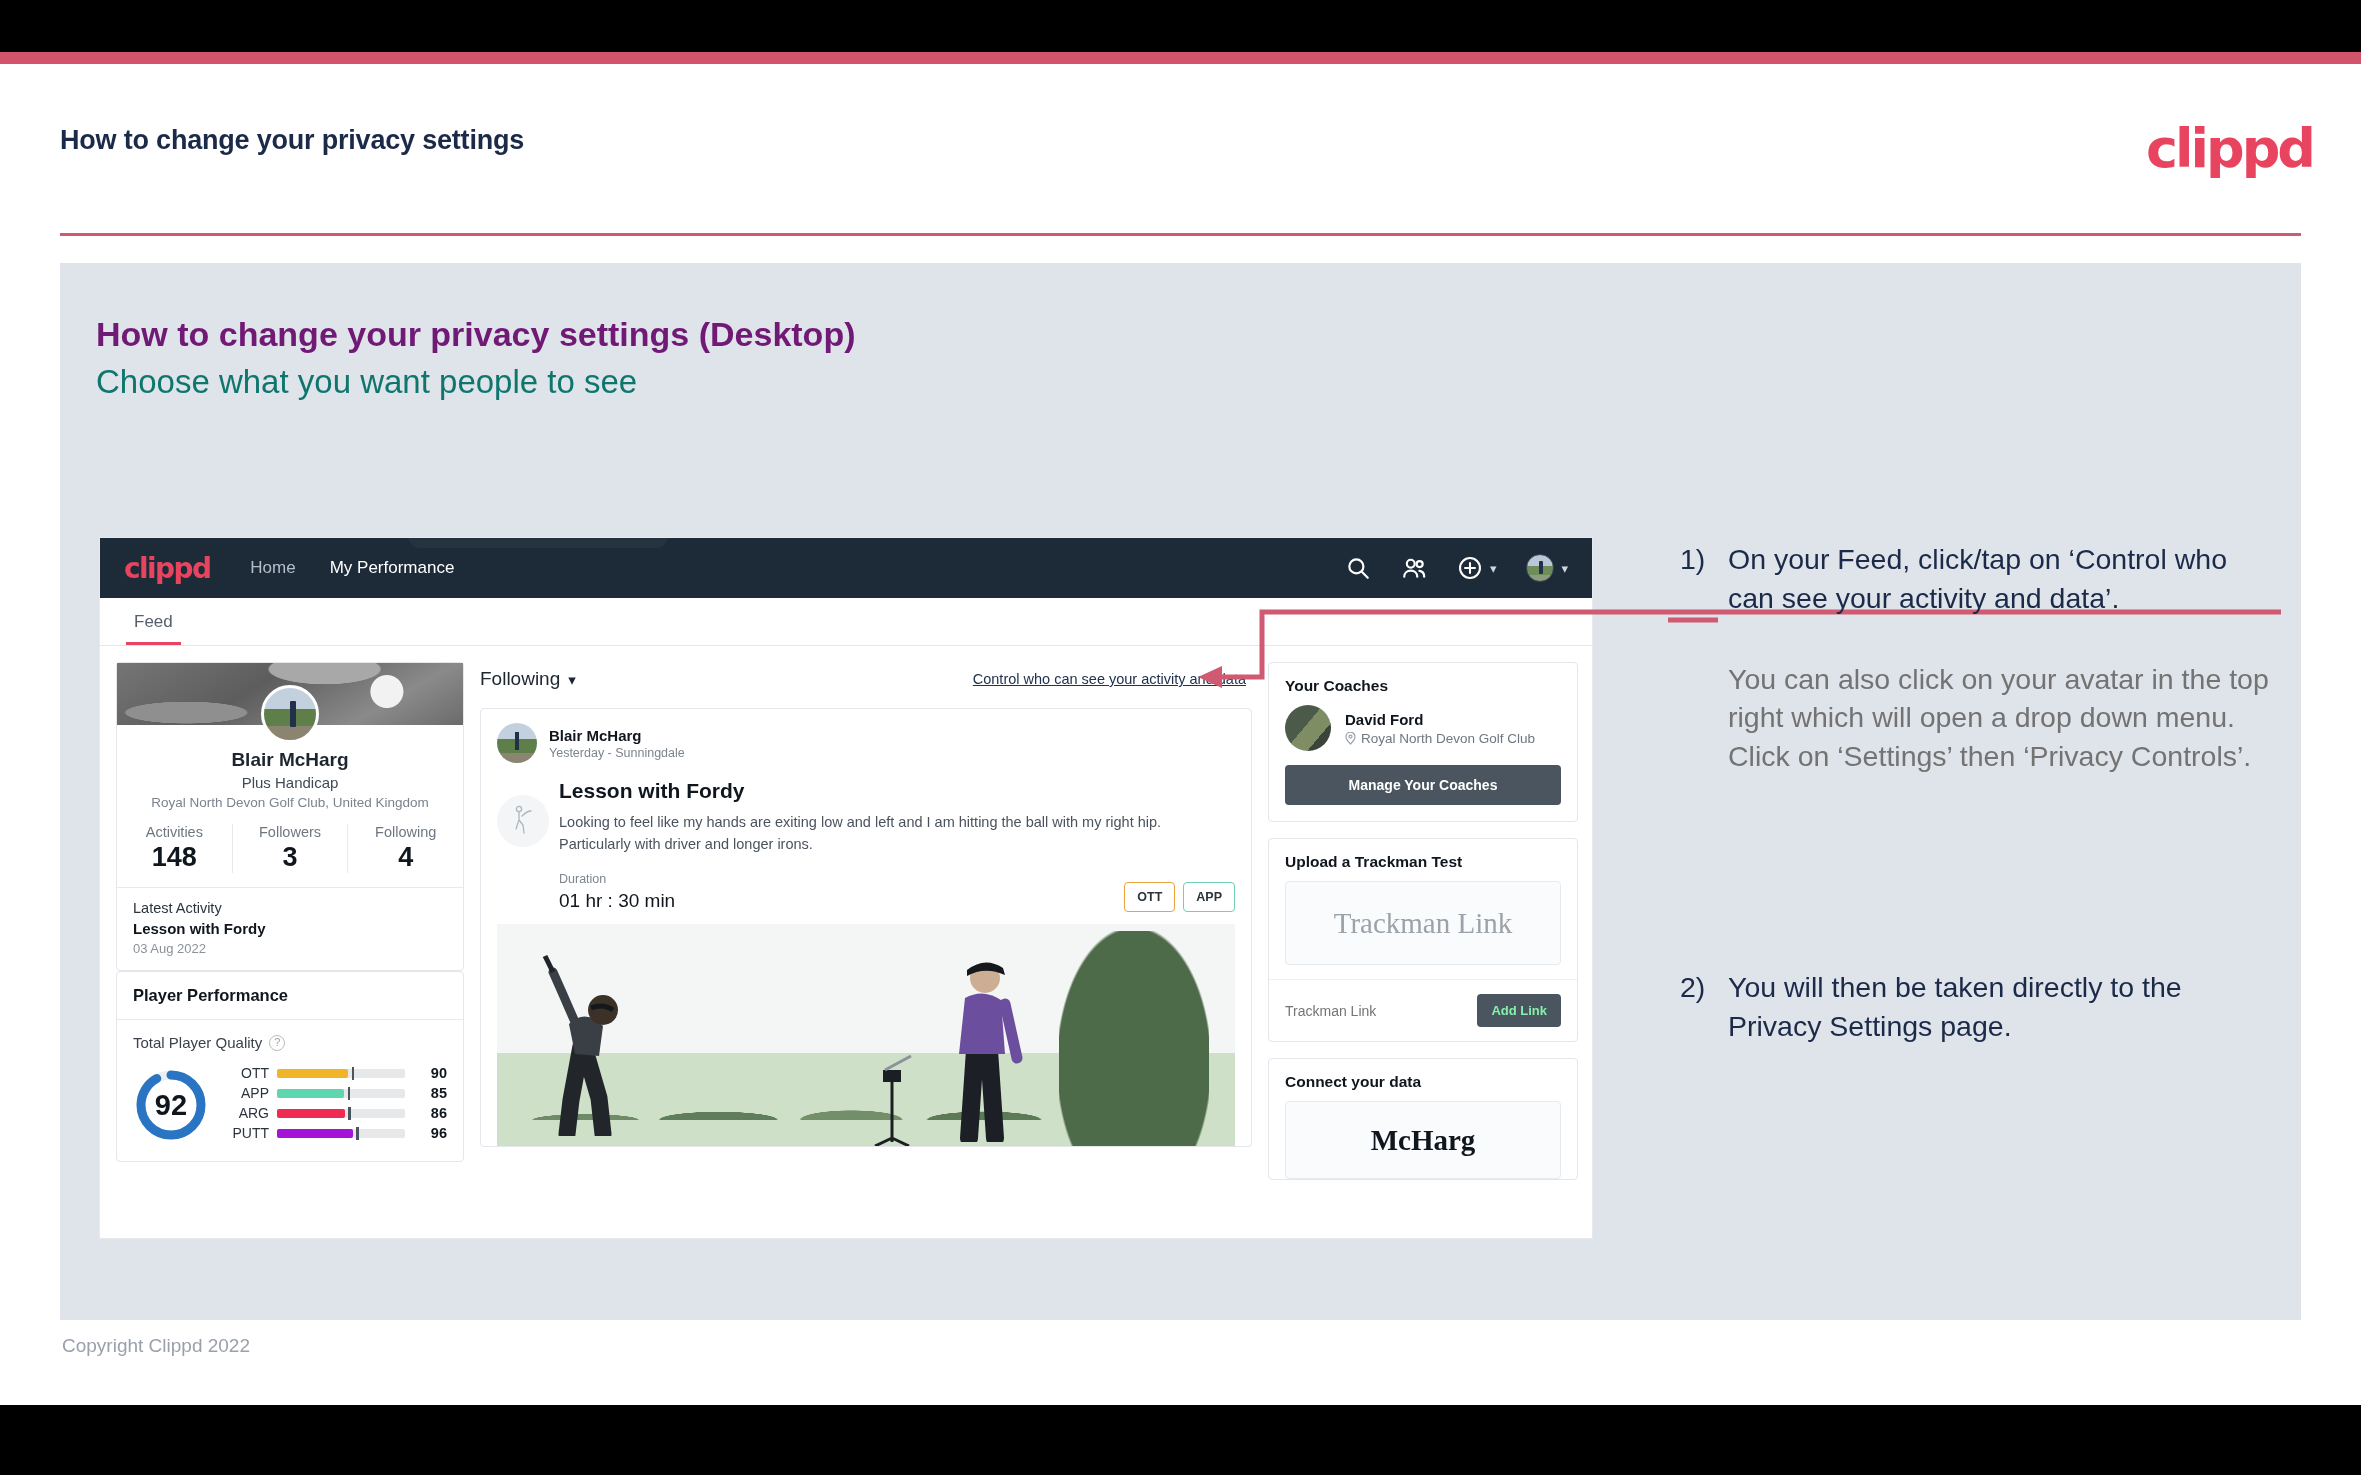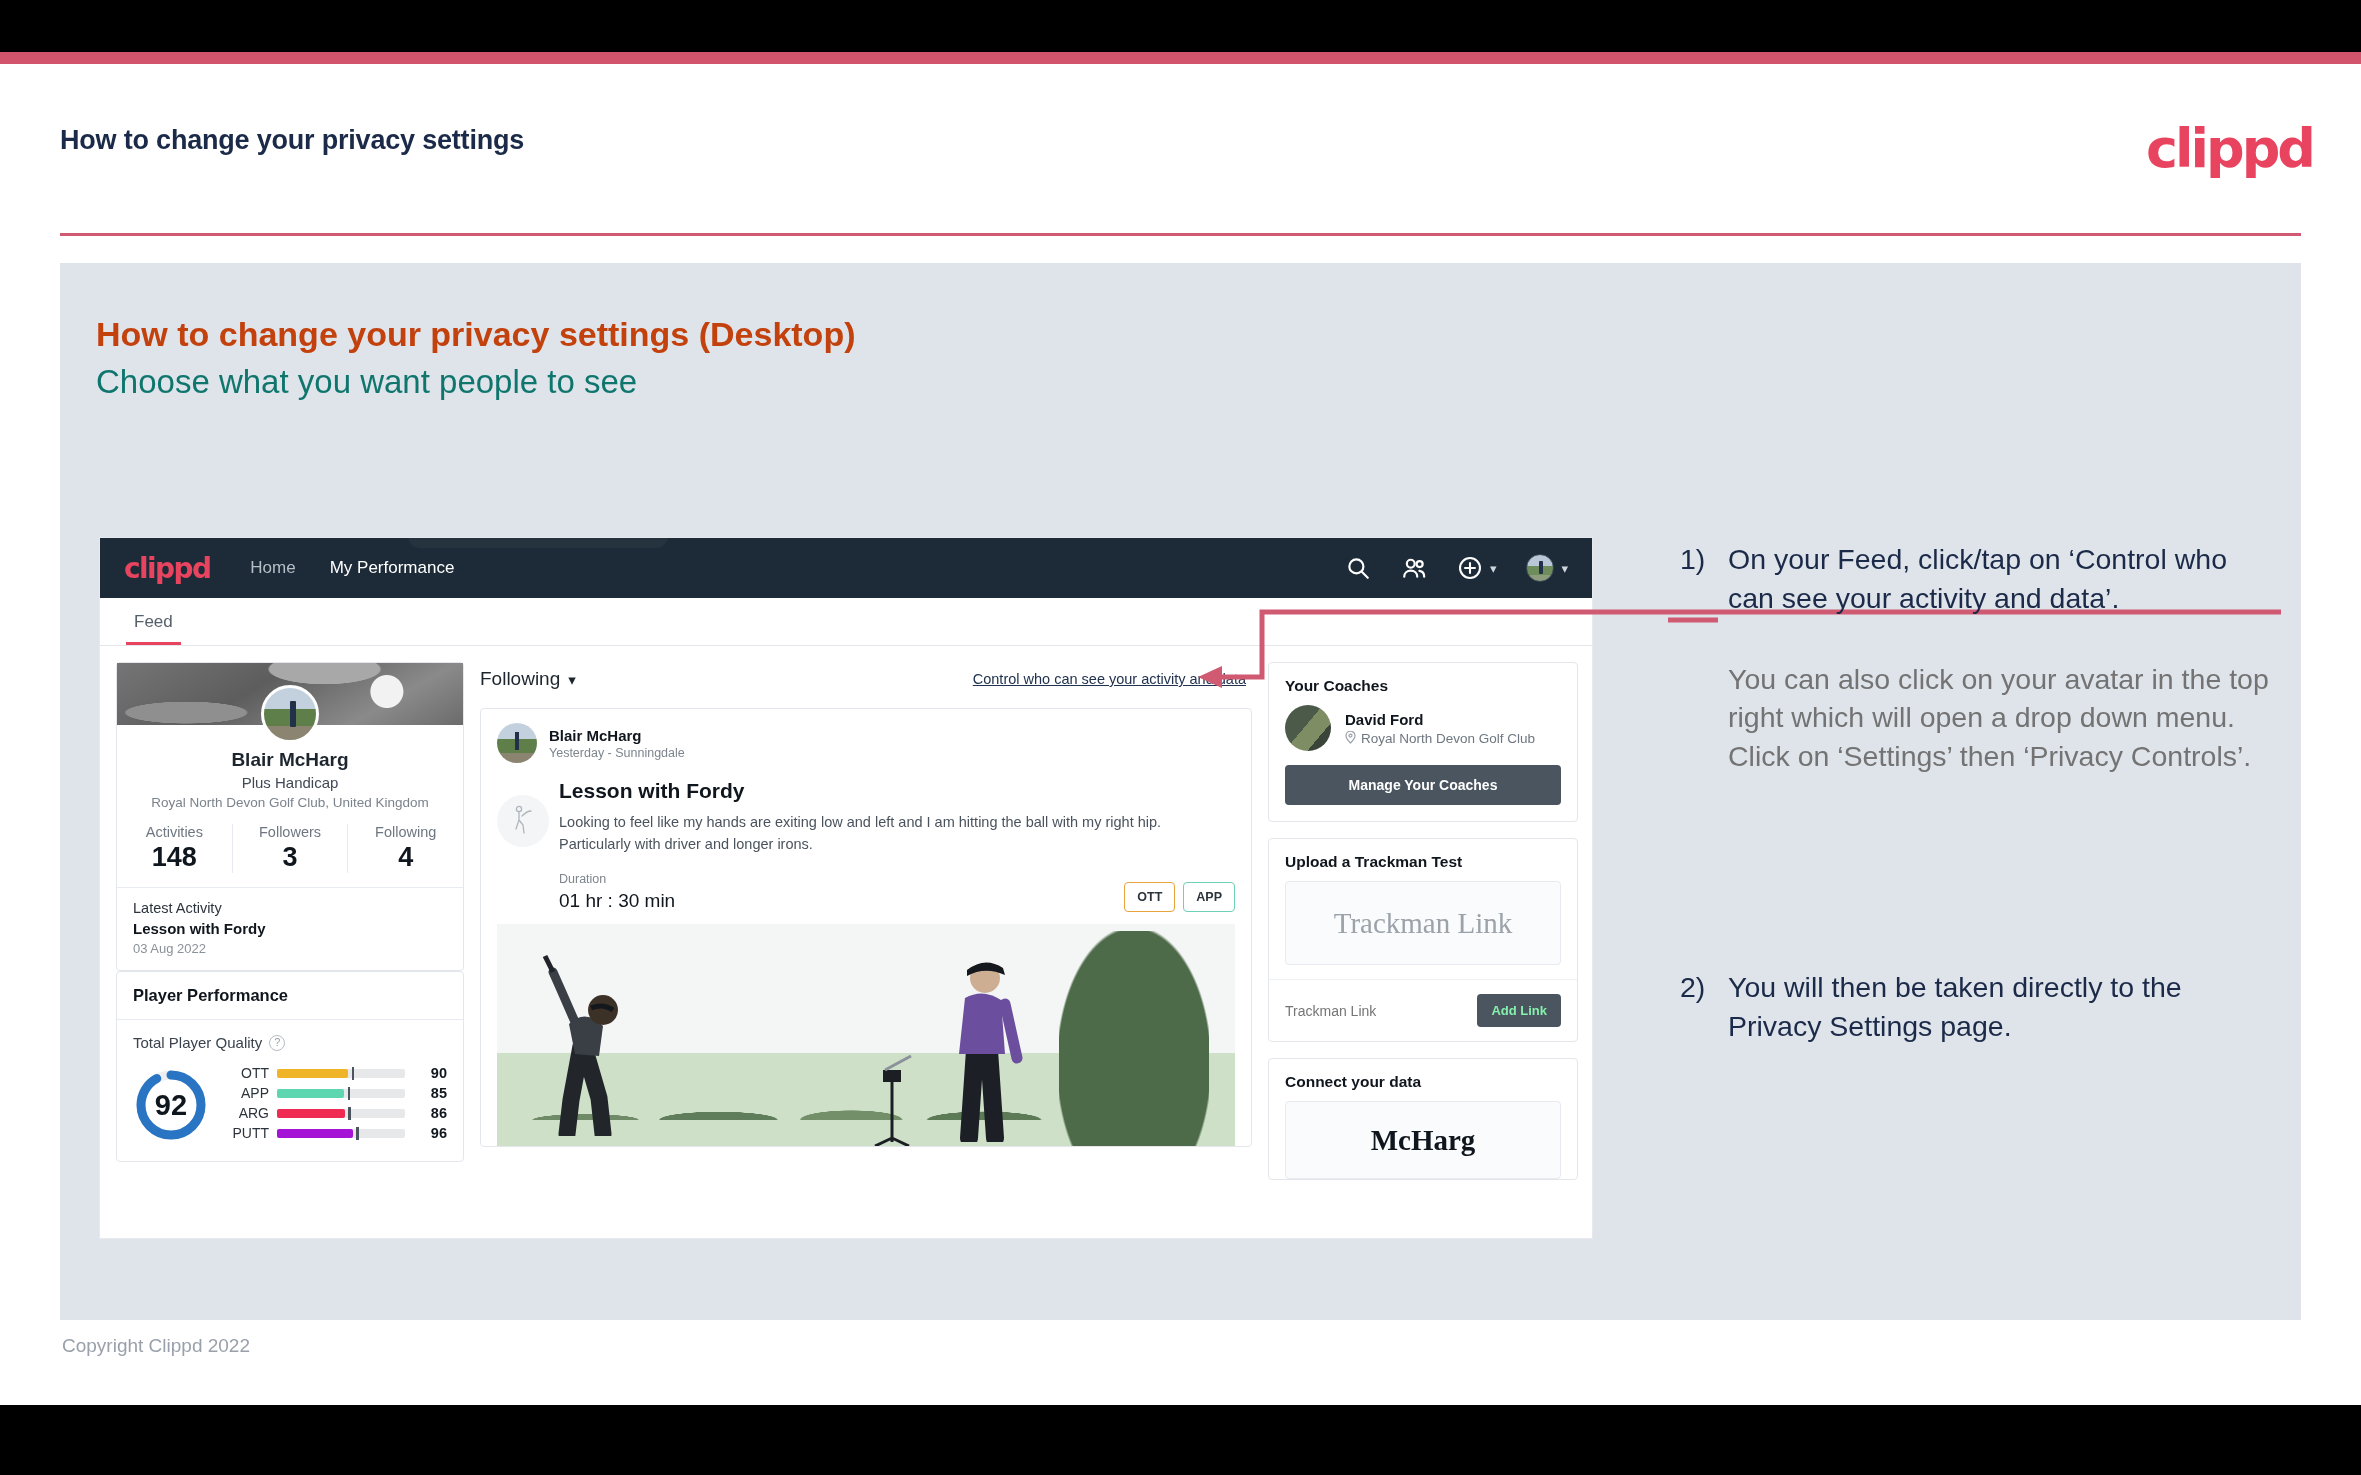--- a/index.html
+++ b/index.html
@@ -30,21 +30,21 @@
     position:absolute; left:60px; top:233px; width:2241px; height:3px; background:#cf5a72;
   }
 
   
   .panel {
     position:absolute; left:60px; top:263px; width:2241px; height:1057px;
     background:#dfe3ea;
   }
   .panel-h1 {
     position:absolute; left:96px; top:315px;
-    font-size:34px; font-weight:700; color:#c2410c;
+    font-size:34px; font-weight:700; color:#701a75;
   }
   .panel-h2 {
     position:absolute; left:96px; top:363px;
     font-size:33px; font-weight:400; color:#0f766e;
   }
 
   .copyright {
     position:absolute; left:62px; top:1335px;
     font-size:19px; color:#9aa1ab;
   }
@@ -196,21 +196,21 @@
 
   
   .col-right { width:310px; flex:0 0 310px; }
   .rc-title { font-size:15.5px; font-weight:700; color:#10161d; padding:14px 16px 10px; }
   .coach-row { display:flex; align-items:center; padding:0 16px 14px; }
   .coach-av {
     width:46px; height:46px; border-radius:50%; flex:0 0 46px; margin-right:14px; overflow:hidden;
     background:linear-gradient(130deg,#4c5a4a 0 45%, #7e8d63 45% 72%, #3a4438 72% 100%);
   }
   .coach-name { font-size:15px; font-weight:700; color:#10161d; }
-  .coach-club { font-size:13.5px; color:#6e7781; margin-top:3px; display:flex; align-items:flex-start; gap:5px; }
+  .coach-club { font-size:13.5px; color:#6e7781; margin-top:3px; display:flex; align-items:center; gap:5px; }
   .btn-dark {
     display:block; margin:0 16px 16px; background:#4a555f; color:#fff;
     font-size:14px; font-weight:700; text-align:center; padding:12px 0; border-radius:4px;
     border:none; width:calc(100% - 32px); font-family:inherit; cursor:pointer;
   }
   .card.gap { margin-top:16px; }
   .drop-zone {
     margin:0 16px; border:1px solid #e7eaee; border-radius:4px; background:#fafbfc;
     height:84px; display:flex; align-items:center; justify-content:center;
   }

